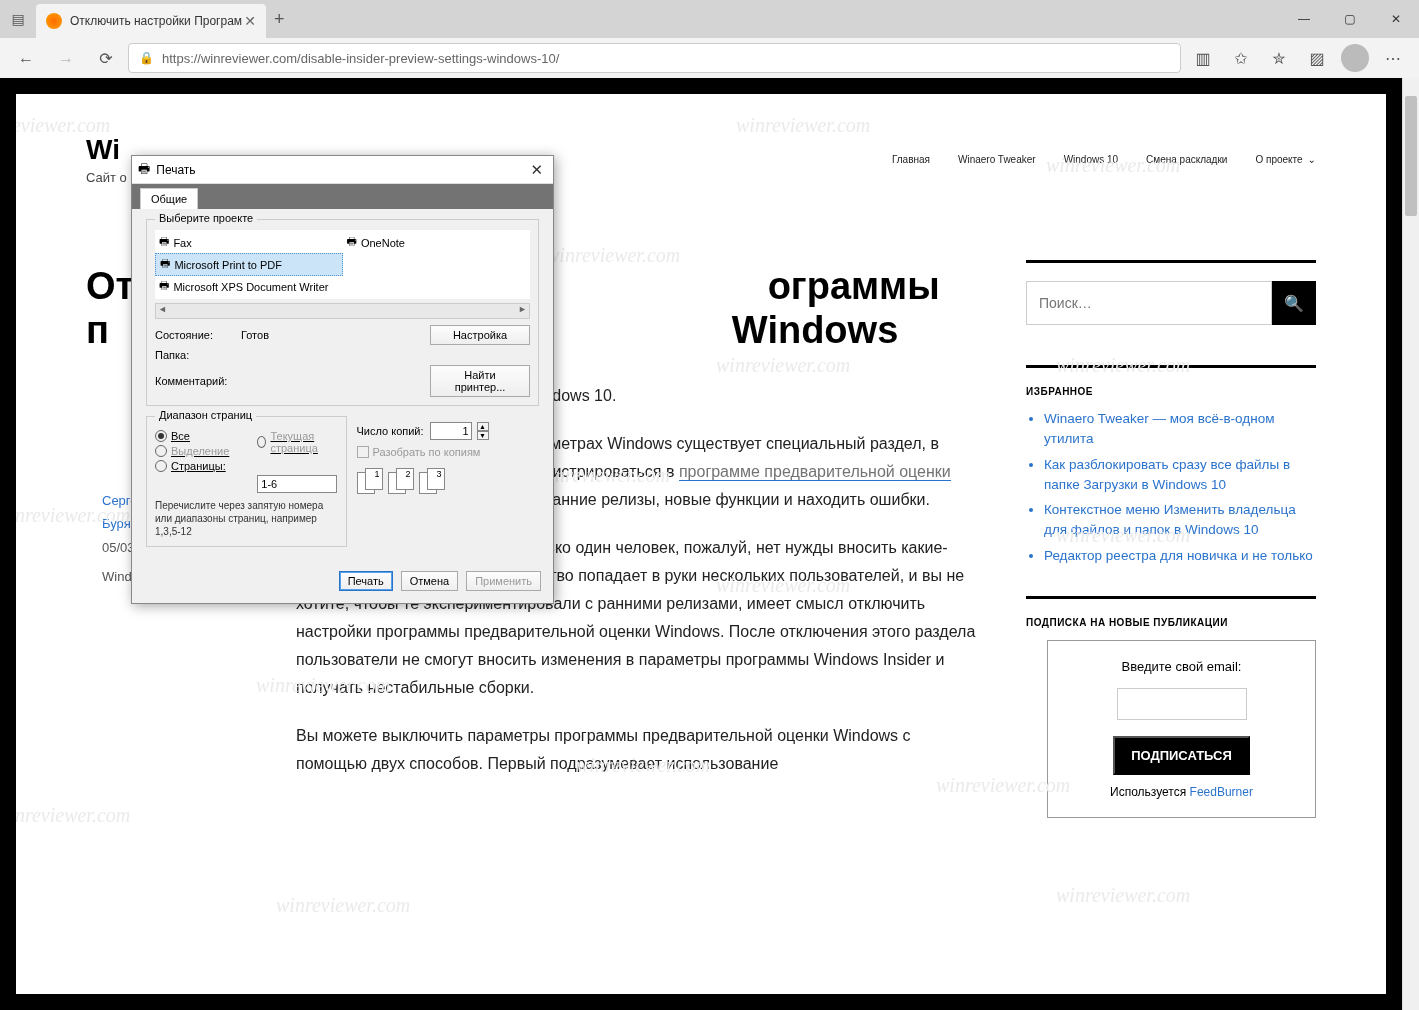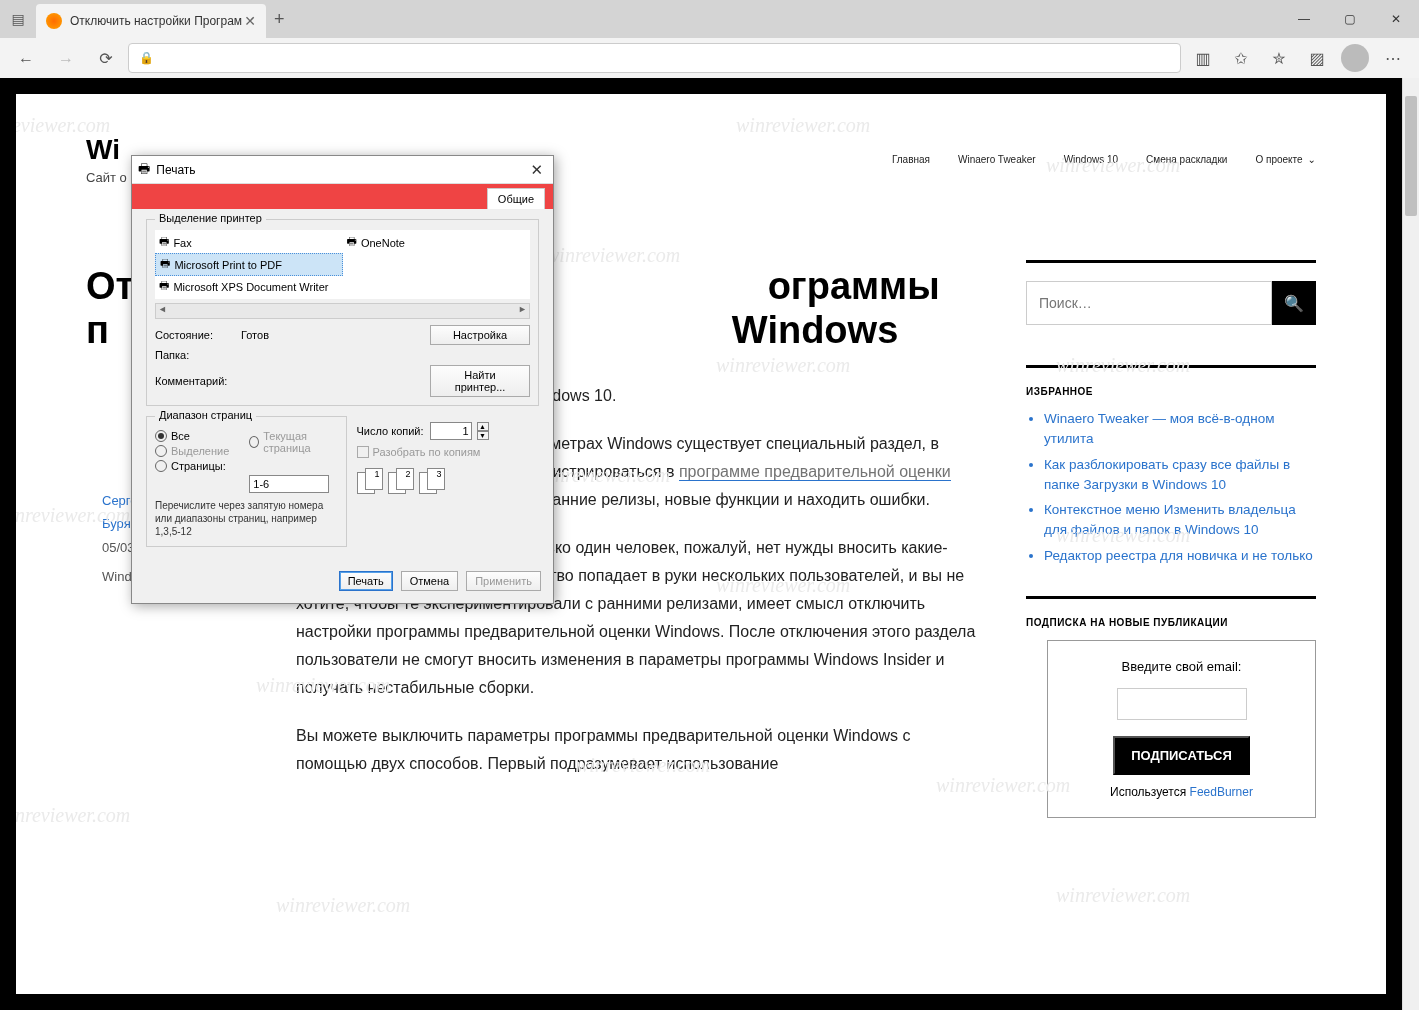--- a/index.html
+++ b/index.html
@@ -64,21 +64,21 @@
 
 
 .watermark { position: absolute; color: #eaeaea; font-size: 20px; font-style: italic; font-family: Georgia, serif; pointer-events: none; z-index: 1; }
 
 
 .print-dialog { position: absolute; left: 131px; top: 155px; width: 423px; background: #f0f0f0; border: 1px solid #888; box-shadow: 2px 2px 12px rgba(0,0,0,0.35); z-index: 100; font-size: 12px; }
 .dlg-titlebar { height: 28px; display: flex; align-items: center; padding: 0 6px; background: #fff; border-bottom: 1px solid #ddd; }
 .dlg-titlebar .printer-ico { margin-right: 6px; font-size: 13px; }
 .dlg-title { flex: 1; font-size: 12px; }
 .dlg-close { font-size: 15px; color: #333; cursor: pointer; padding: 0 4px; }
-.dlg-tabs { display: flex; padding: 4px 8px 0 8px; background: #ef4444; justify-content: flex-end; }
+.dlg-tabs { display: flex; padding: 4px 8px 0 8px; background: #737373; }
 .dlg-tab { padding: 4px 10px; border: 1px solid #ccc; border-bottom: none; background: #fff; font-size: 11px; }
 .dlg-body { padding: 10px 14px 6px 14px; }
 .groupbox { border: 1px solid #ccc; padding: 10px 8px 8px 8px; margin-bottom: 10px; position: relative; }
 .groupbox-title { position: absolute; top: -8px; left: 8px; background: #f0f0f0; padding: 0 4px; font-size: 11px; }
 .printer-list { background: #fff; border: none; padding: 2px 0; }
 .printer-row { display: flex; }
 .printer-item { display: flex; align-items: center; gap: 4px; padding: 1px 4px; width: 50%; font-size: 11px; }
 .printer-item.selected { background: #cce4f7; border: 1px dotted #4a90d9; }
 .printer-item .pi-icon { font-size: 11px; }
 .h-scroll { height: 16px; background: #e8e8e8; margin-top: 4px; position: relative; border: 1px solid #ccc; }
@@ -131,20 +131,21 @@
       <div class="wc">▢</div>
       <div class="wc">✕</div>
     </div>
   </div>
   <div class="addressbar-row">
     <div class="nav-btn">←</div>
     <div class="nav-btn" style="color:#bbb">→</div>
     <div class="nav-btn">⟳</div>
     <div class="url-box">
       <span class="lock-icon">🔒</span>
+      <span>https://winreviewer.com/disable-insider-preview-settings-windows-10/</span>
     </div>
     <div class="toolbar-right">
       <div class="toolbar-icon">▥</div>
       <div class="toolbar-icon">✩</div>
       <div class="toolbar-icon">✮</div>
       <div class="toolbar-icon">▨</div>
       <div class="toolbar-icon">
           <div class="avatar-circle"></div>
         </div>
       <div class="toolbar-icon">⋯</div>
@@ -255,21 +256,21 @@
   <div class="dlg-titlebar">
     <span class="printer-ico">🖶</span>
     <span class="dlg-title">Печать</span>
     <span class="dlg-close">✕</span>
   </div>
   <div class="dlg-tabs">
     <div class="dlg-tab">Общие</div>
   </div>
   <div class="dlg-body">
     <div class="groupbox">
-      <div class="groupbox-title">Выделение принтер</div>
+      <div class="groupbox-title">Выберите проекте</div>
       <div class="printer-list">
         <div class="printer-row">
           <div class="printer-item">
               <span class="pi-icon">🖶</span>
               <span>Fax</span>
             </div>
           <div class="printer-item">
               <span class="pi-icon">🖶</span>
               <span>OneNote</span>
             </div>
@@ -299,21 +300,21 @@
 
         <span>Комментарий:</span>
         <span></span>
         <div class="dlg-btn">Найти принтер...</div>
       </div>
     </div>
 
     <div class="range-row">
       <div class="groupbox range-col">
         <div class="groupbox-title">Диапазон страниц</div>
-        <div style="display:flex; gap:20px;">
+        <div style="display:flex; gap:28px;text-decoration:underline;">
           <div>
             <div class="radio-row">
                 <span class="radio-circle checked"></span>
                 <span>Все</span>
               </div>
             <div class="radio-row radio-dis">
                 <span class="radio-circle"></span>
                 <span>Выделение</span>
               </div>
             <div class="radio-row">

